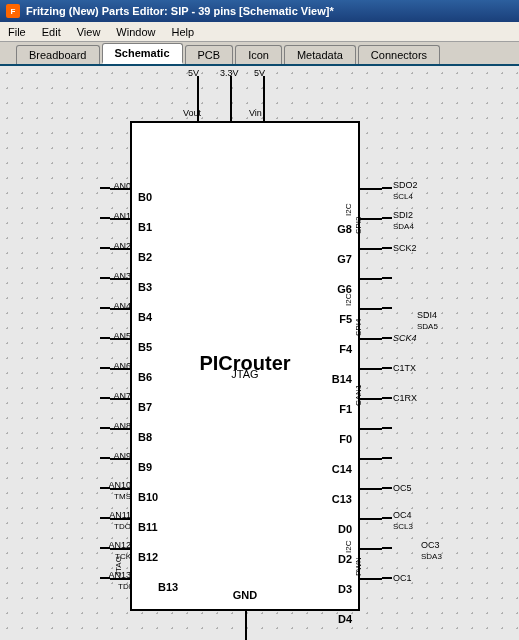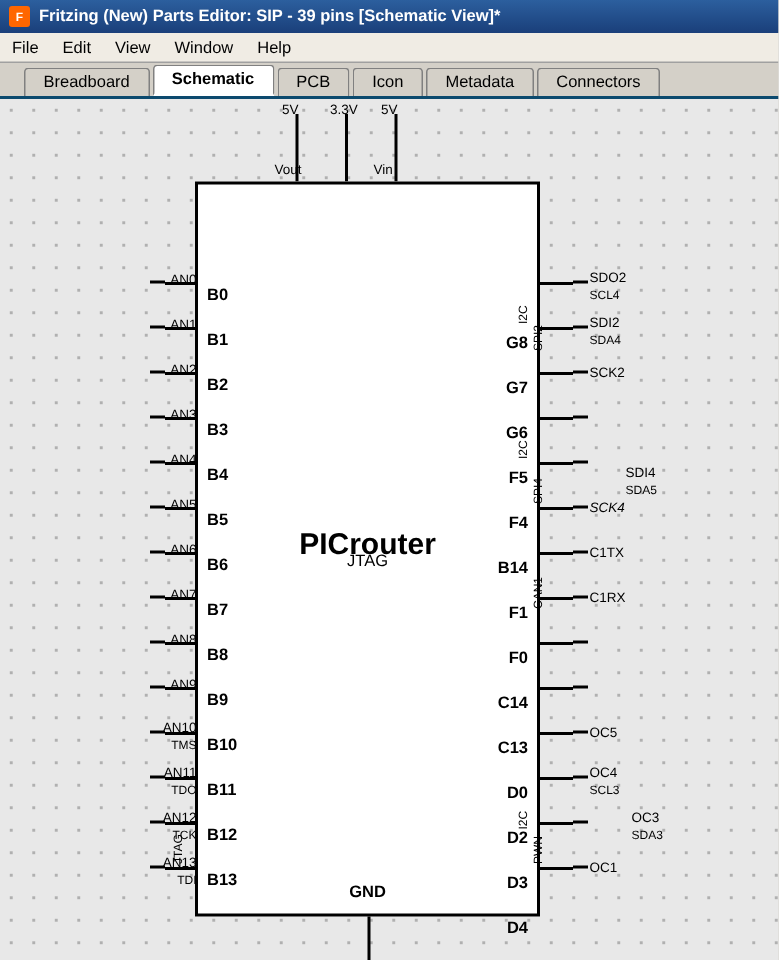--- a/index.html
+++ b/index.html
@@ -233,21 +233,21 @@
     <div class="pin-label-left" style="top:158px;">B3</div>
     <div class="pin-label-left" style="top:188px;">B4</div>
     <div class="pin-label-left" style="top:218px;">B5</div>
     <div class="pin-label-left" style="top:248px;">B6</div>
     <div class="pin-label-left" style="top:278px;">B7</div>
     <div class="pin-label-left" style="top:308px;">B8</div>
     <div class="pin-label-left" style="top:338px;">B9</div>
     <div class="pin-label-left" style="top:368px;">B10</div>
     <div class="pin-label-left" style="top:398px;">B11</div>
     <div class="pin-label-left" style="top:428px;">B12</div>
-    <div class="pin-label-left" style="top:458px;">B13</div>
+    <div class="pin-label-left" style="top:458px;margin-left:20px;">B13</div>
 
     <div class="pin-label-right" style="top:68px;">G8</div>
     <div class="pin-label-right" style="top:98px;">G7</div>
     <div class="pin-label-right" style="top:128px;">G6</div>
     <div class="pin-label-right" style="top:158px;">F5</div>
     <div class="pin-label-right" style="top:188px;">F4</div>
     <div class="pin-label-right" style="top:218px;">B14</div>
     <div class="pin-label-right" style="top:248px;">F1</div>
     <div class="pin-label-right" style="top:278px;">F0</div>
     <div class="pin-label-right" style="top:308px;">C14</div>

